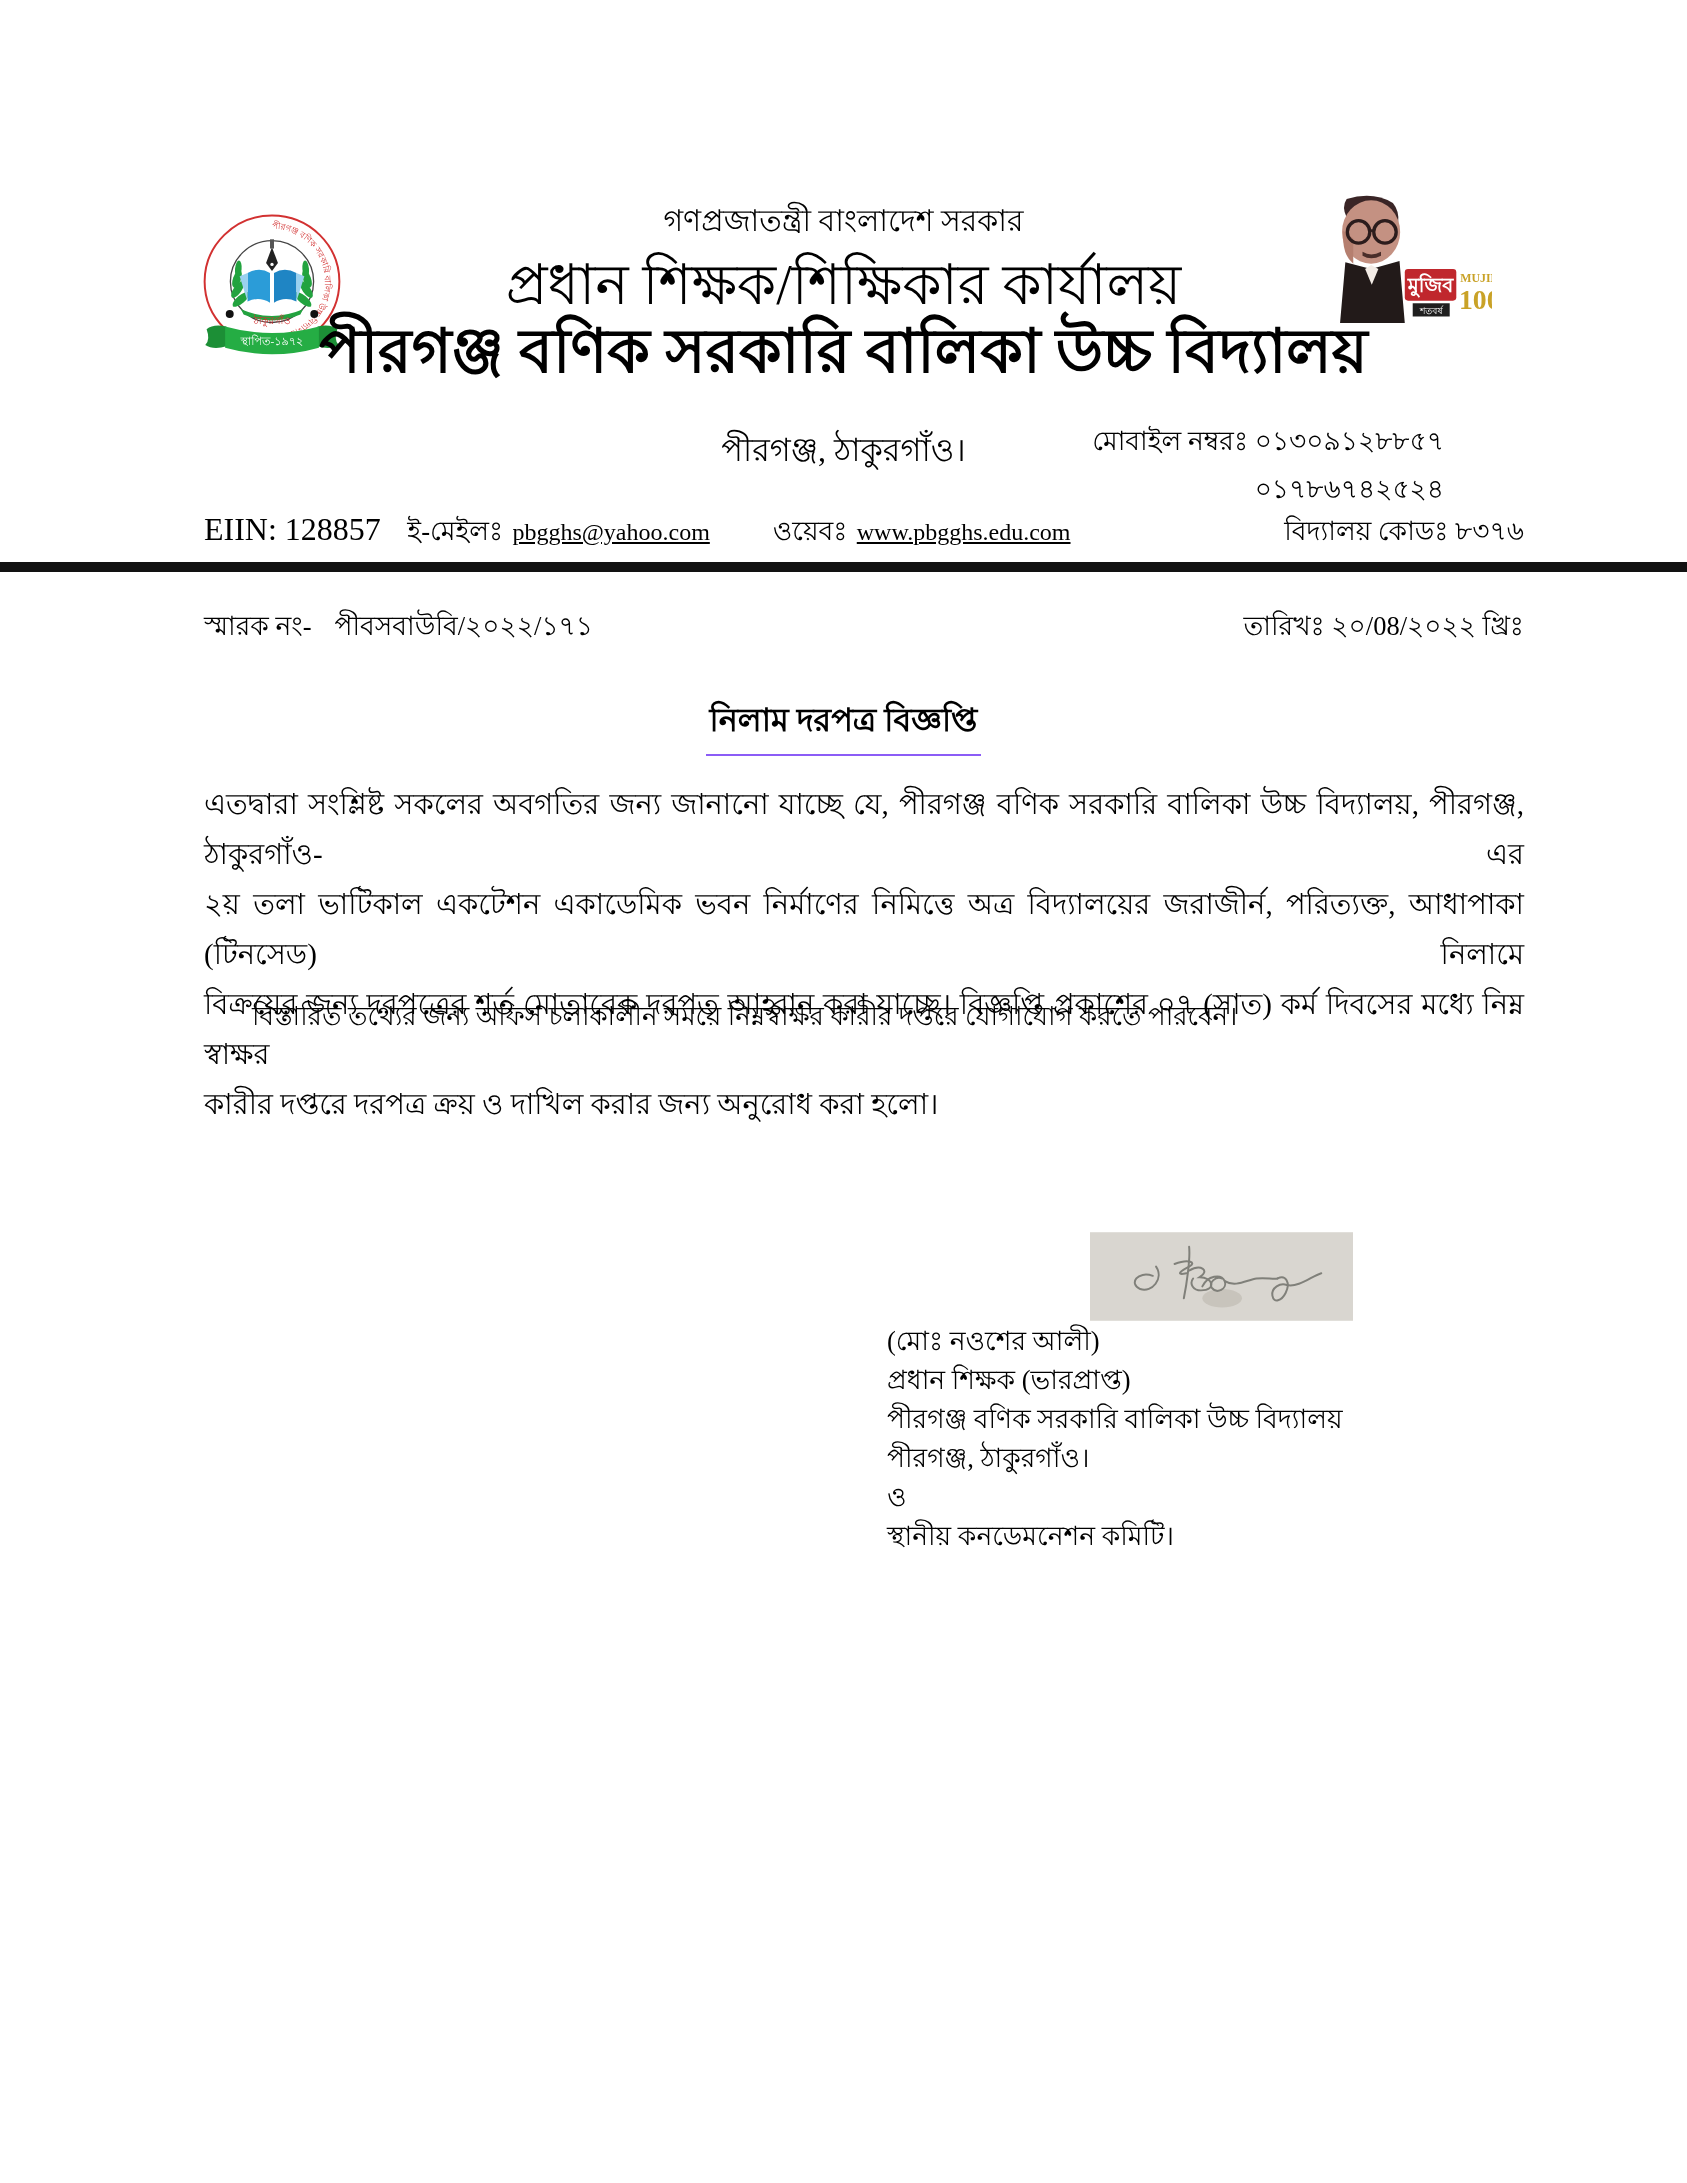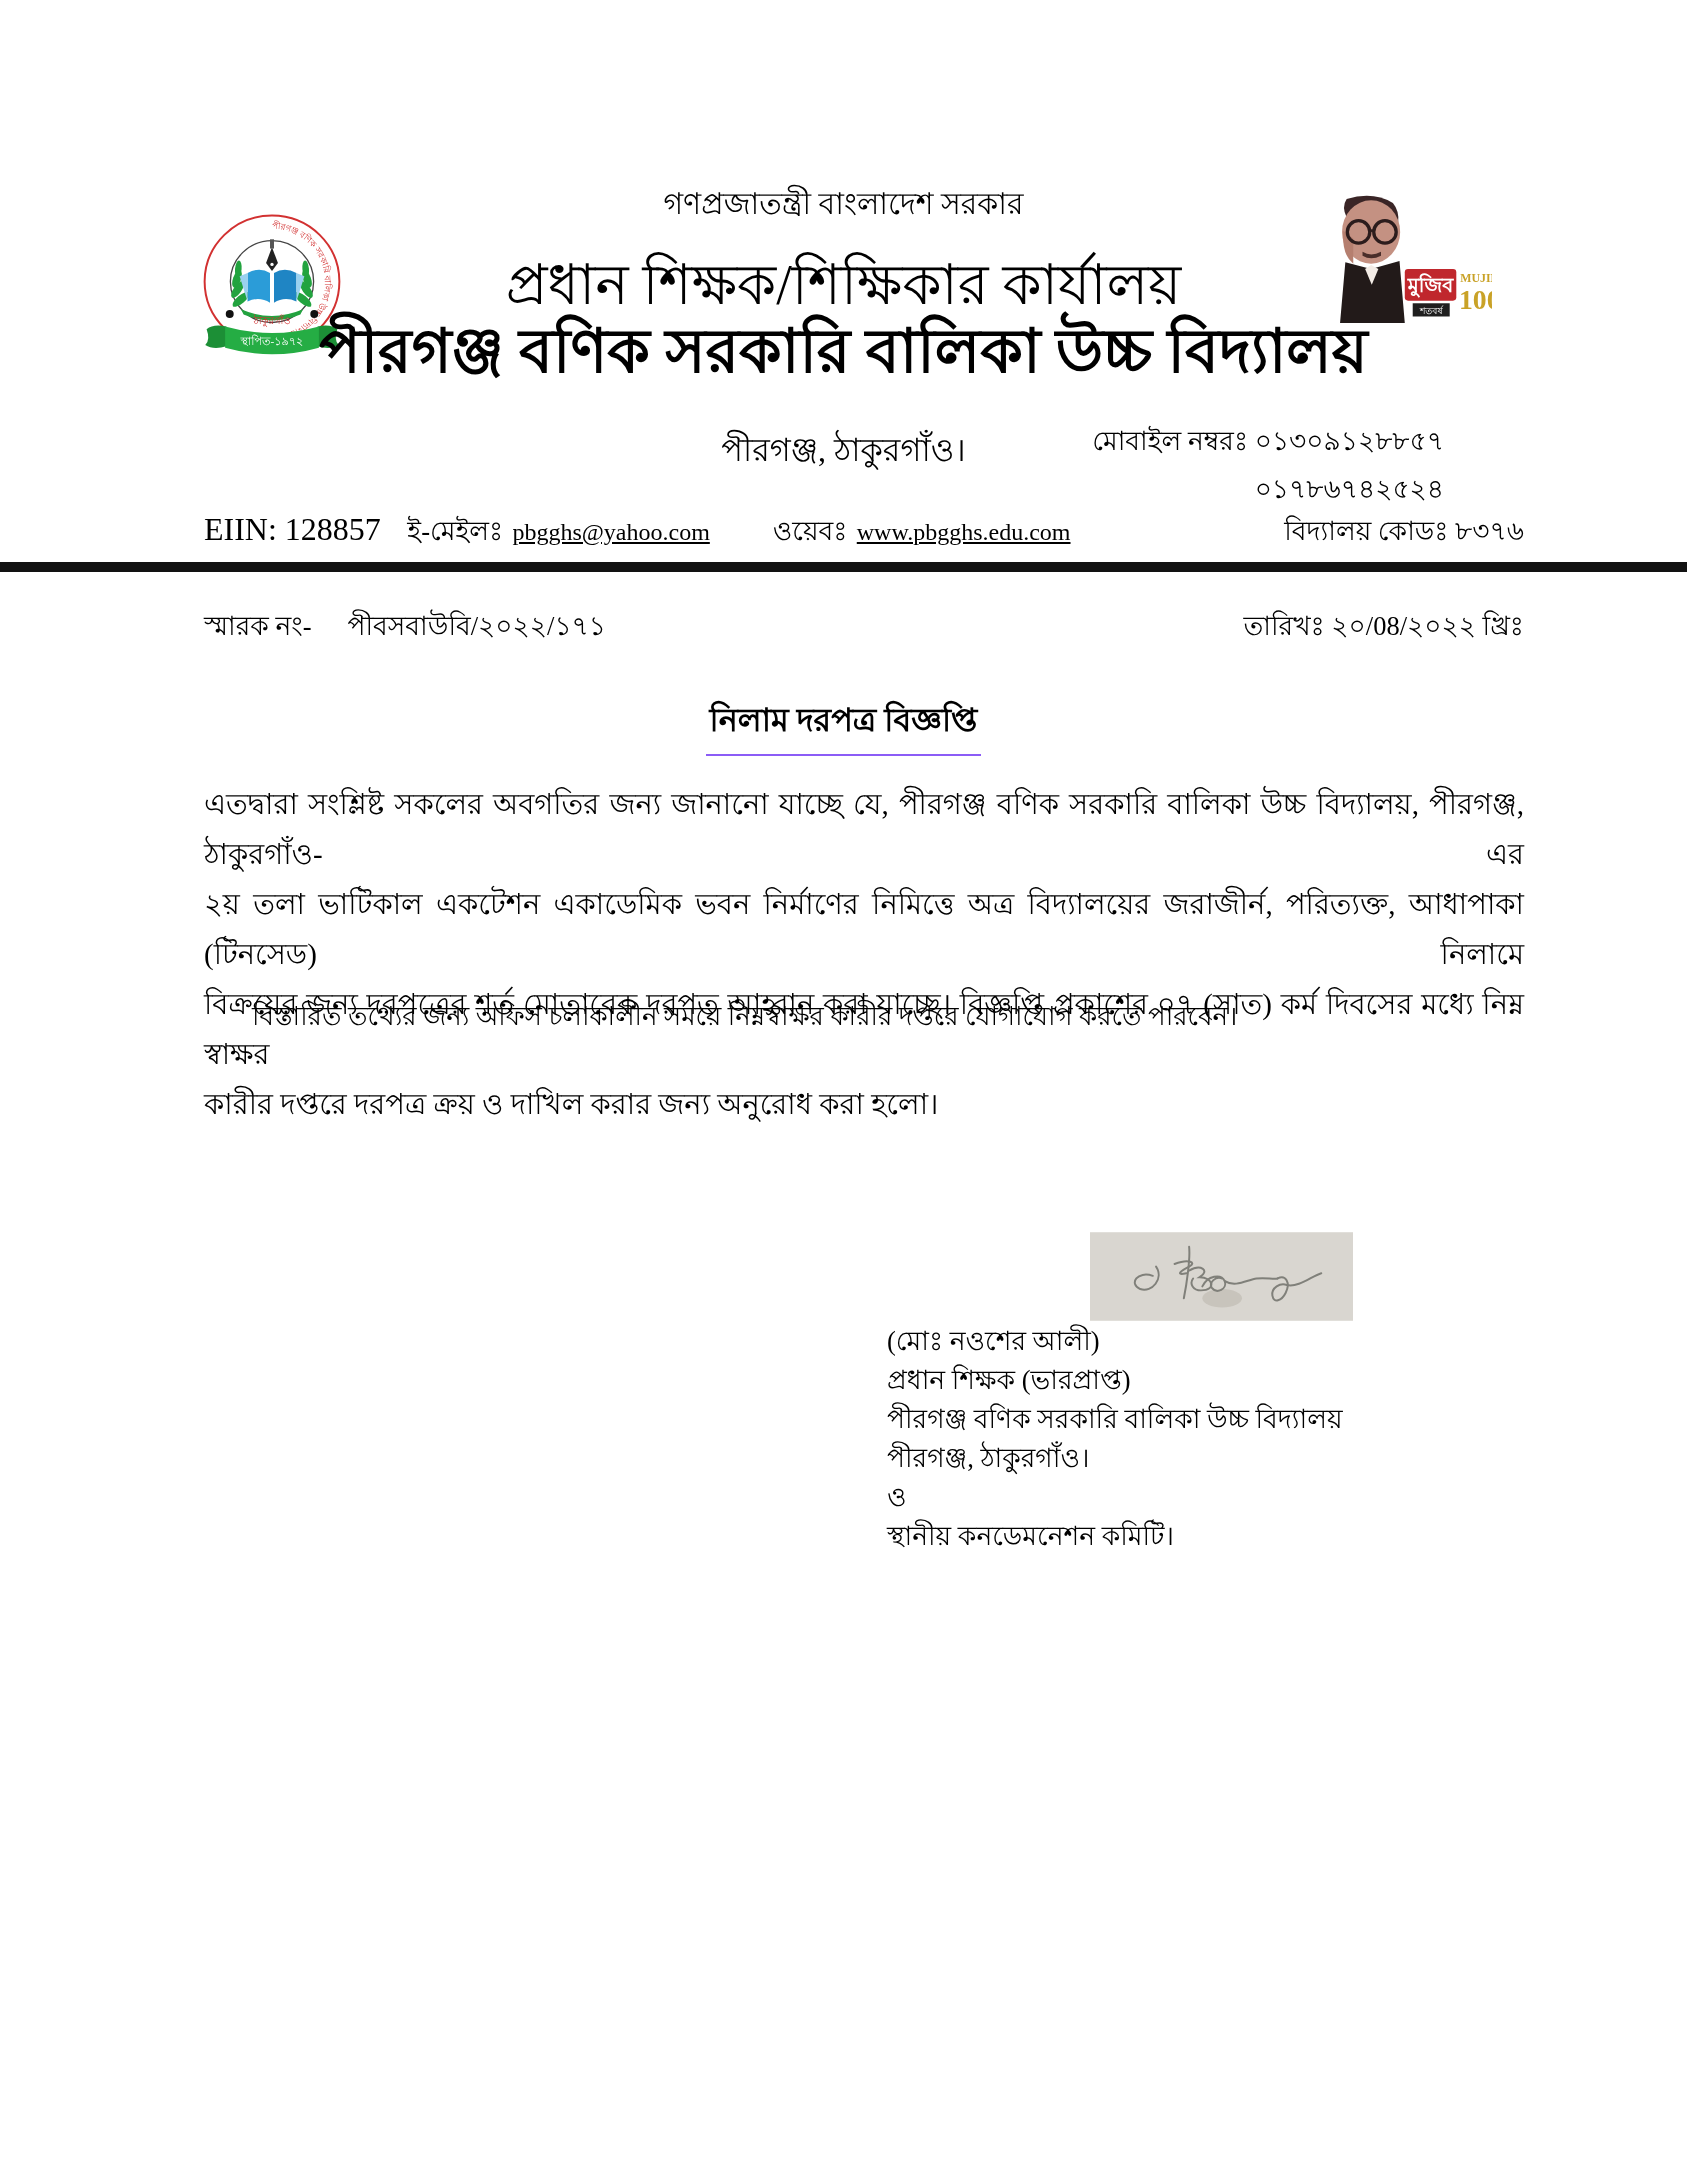--- a/index.html
+++ b/index.html
@@ -6,37 +6,37 @@
   .page {
     position:relative; width:1687px; height:2183px;
     background:#ffffff; color:#000;
     font-family:"Liberation Serif", serif;
     overflow:hidden;
   }
   .abs { position:absolute; }
   .centerline { left:0; width:1687px; text-align:center; white-space:nowrap; }
 
   
-  .govt-line   { top:180px; font-size:30px; }
+  .govt-line   { top:197px; font-size:30px; }
   .office-line { top:242px; font-size:56px; }
   .school-name { top:304px; font-size:61px; font-weight:bold; }
   .school-addr { top:425px; font-size:32px; }
 
   .mobile-block { top:417px; right:243px; text-align:right; font-size:26.5px; line-height:48px; white-space:nowrap; }
 
   .eiin-row { top:511px; left:204px; width:1320px; display:flex; align-items:baseline; white-space:nowrap; }
   .eiin-en  { font-size:32px; }
   .lbl-bn   { font-size:26.5px; }
   .link     { font-size:24px; text-decoration:underline; color:#000; margin-left:9.3px; }
   .ml40 { margin-left:26.5px; } .ml95 { margin-left:63px; } .mla { margin-left:auto; }
 
   .rule { top:562px; left:0; width:1687px; height:10px; background:#121212; }
 
   .memo-row { top:606px; left:204px; width:1320px; display:flex; align-items:center; font-size:26.5px; white-space:nowrap; }
-  .memo-num { margin-left:36px; }
+  .memo-num { margin-left:23px; }
 
   .title-wrap { top:695px; }
   .title-inner { display:inline-block; font-size:32px; font-weight:bold; border-bottom:2px solid #8b5cf6; padding:0 4px 5.3px 4px; }
 
   .para1 { top:779px; left:204px; width:1320px; font-size:29px; }
   .pline { line-height:50px; text-align:justify; text-align-last:justify; }
   .pline.last { text-align-last:left; }
   .para2 { top:994px; left:204px; width:1320px; font-size:26px; text-indent:48px; line-height:46px; }
 
   .sig-img { left:1090px; top:1232px; width:263px; height:89px; }

